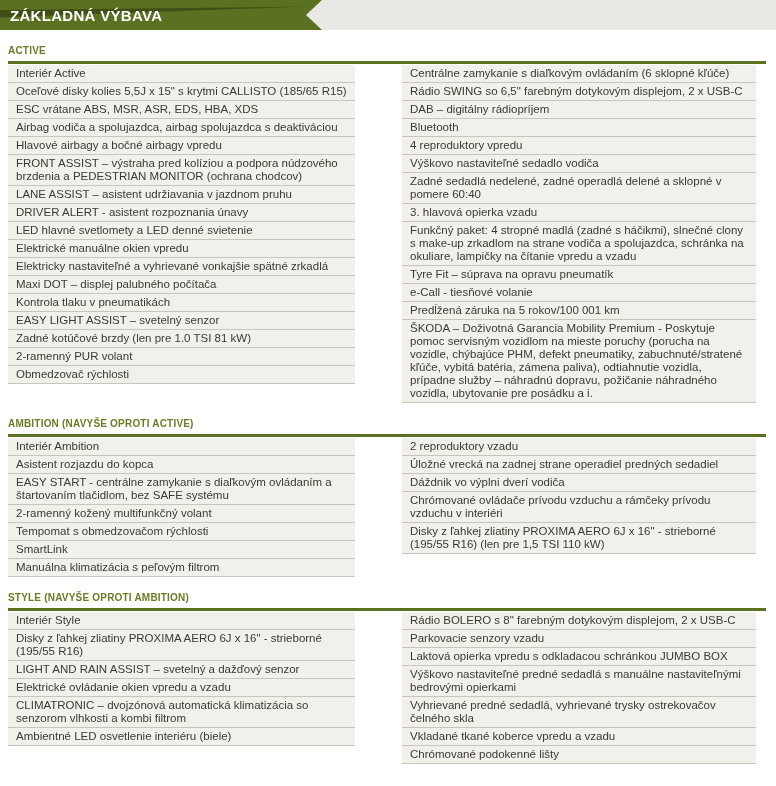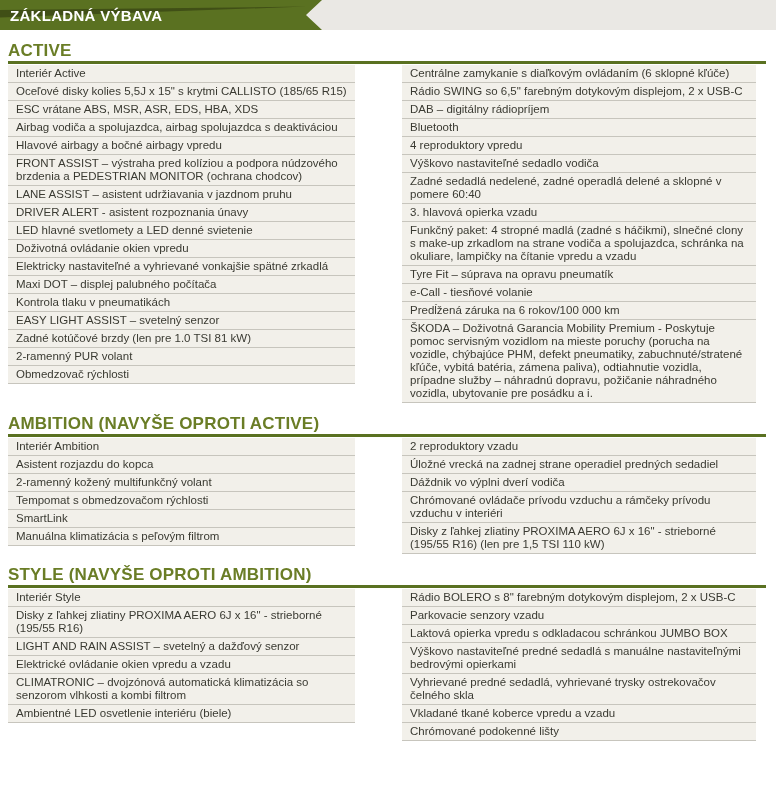--- a/index.html
+++ b/index.html
@@ -35,21 +35,21 @@
   }
   .banner-title{
     position:absolute;left:10px;top:0;height:30px;line-height:31px;
     color:#ffffff;font-size:15px;font-weight:bold;letter-spacing:.3px;
     white-space:nowrap;
   }
   
   main{padding:0 0 6px 8px;}
   .section-title{
     margin:13px 0 2px 0;
-    font-size:17px;line-height:16px;font-weight:bold;
+    font-size:10px;line-height:16px;font-weight:bold;
     color:var(--heading-green);letter-spacing:.2px;
   }
   .section-rule{width:758px;height:3px;background:var(--brand-green);}
   .columns{display:flex;gap:47px;margin-top:1px;}
   .col{list-style:none;margin:0;padding:0;}
   .col-left{width:347px;flex:0 0 347px;}
   .col-right{width:354px;flex:0 0 354px;}
   .equipment-row{
     background:var(--row-bg);
     border-bottom:1px solid var(--row-border);
@@ -76,54 +76,55 @@
       <ul class="col col-left">
           <li class="equipment-row">Interiér Active</li>
           <li class="equipment-row">Oceľové disky kolies 5,5J x 15" s krytmi CALLISTO (185/65 R15)</li>
           <li class="equipment-row">ESC vrátane ABS, MSR, ASR, EDS, HBA, XDS</li>
           <li class="equipment-row">Airbag vodiča a spolujazdca, airbag spolujazdca s deaktiváciou</li>
           <li class="equipment-row">Hlavové airbagy a bočné airbagy vpredu</li>
           <li class="equipment-row">FRONT ASSIST – výstraha pred kolíziou a podpora núdzového brzdenia a PEDESTRIAN MONITOR (ochrana chodcov)</li>
           <li class="equipment-row">LANE ASSIST – asistent udržiavania v jazdnom pruhu</li>
           <li class="equipment-row">DRIVER ALERT - asistent rozpoznania únavy</li>
           <li class="equipment-row">LED hlavné svetlomety a LED denné svietenie</li>
-          <li class="equipment-row">Doživotná ovládanie okien vpredu</li>
+          <li class="equipment-row">Elektrické manuálne okien vpredu</li>
           <li class="equipment-row">Elektricky nastaviteľné a vyhrievané vonkajšie spätné zrkadlá</li>
           <li class="equipment-row">Maxi DOT – displej palubného počítača</li>
           <li class="equipment-row">Kontrola tlaku v pneumatikách</li>
           <li class="equipment-row">EASY LIGHT ASSIST – svetelný senzor</li>
           <li class="equipment-row">Zadné kotúčové brzdy (len pre 1.0 TSI 81 kW)</li>
           <li class="equipment-row">2-ramenný PUR volant</li>
           <li class="equipment-row">Obmedzovač rýchlosti</li>
         </ul>
       <ul class="col col-right">
           <li class="equipment-row">Centrálne zamykanie s diaľkovým ovládaním (6 sklopné kľúče)</li>
           <li class="equipment-row">Rádio SWING so 6,5" farebným dotykovým displejom, 2 x USB-C</li>
           <li class="equipment-row">DAB – digitálny rádiopríjem</li>
           <li class="equipment-row">Bluetooth</li>
           <li class="equipment-row">4 reproduktory vpredu</li>
           <li class="equipment-row">Výškovo nastaviteľné sedadlo vodiča</li>
           <li class="equipment-row">Zadné sedadlá nedelené, zadné operadlá delené a sklopné v pomere 60:40</li>
           <li class="equipment-row">3. hlavová opierka vzadu</li>
           <li class="equipment-row">Funkčný paket: 4 stropné madlá (zadné s háčikmi), slnečné clony s make-up zrkadlom na strane vodiča a spolujazdca, schránka na okuliare, lampičky na čítanie vpredu a vzadu</li>
           <li class="equipment-row">Tyre Fit – súprava na opravu pneumatík</li>
           <li class="equipment-row">e-Call - tiesňové volanie</li>
-          <li class="equipment-row">Predĺžená záruka na 6 rokov/100 000 km</li>
+          <li class="equipment-row">Predĺžená záruka na 5 rokov/100 001 km</li>
           <li class="equipment-row">ŠKODA – Doživotná Garancia Mobility Premium - Poskytuje pomoc servisným vozidlom na mieste poruchy (porucha na vozidle, chýbajúce PHM, defekt pneumatiky, zabuchnuté/stratené kľúče, vybitá batéria, zámena paliva), odtiahnutie vozidla, prípadne služby – náhradnú dopravu, požičanie náhradného vozidla, ubytovanie pre posádku a i.</li>
         </ul>
     </div>
   </section>
 
   <section class="trim-section">
     <h2 class="section-title">AMBITION (NAVYŠE OPROTI ACTIVE)</h2>
     <div class="section-rule"></div>
     <div class="columns">
       <ul class="col col-left">
           <li class="equipment-row">Interiér Ambition</li>
           <li class="equipment-row">Asistent rozjazdu do kopca</li>
+          <li class="equipment-row">EASY START - centrálne zamykanie s diaľkovým ovládaním a štartovaním tlačidlom, bez SAFE systému</li>
           <li class="equipment-row">2-ramenný kožený multifunkčný volant</li>
           <li class="equipment-row">Tempomat s obmedzovačom rýchlosti</li>
           <li class="equipment-row">SmartLink</li>
           <li class="equipment-row">Manuálna klimatizácia s peľovým filtrom</li>
         </ul>
       <ul class="col col-right">
           <li class="equipment-row">2 reproduktory vzadu</li>
           <li class="equipment-row">Úložné vrecká na zadnej strane operadiel predných sedadiel</li>
           <li class="equipment-row">Dáždnik vo výplni dverí vodiča</li>
           <li class="equipment-row">Chrómované ovládače prívodu vzduchu a rámčeky prívodu vzduchu v interiéri</li>

